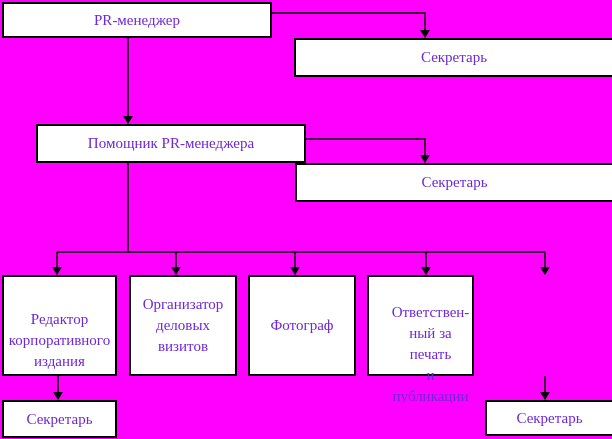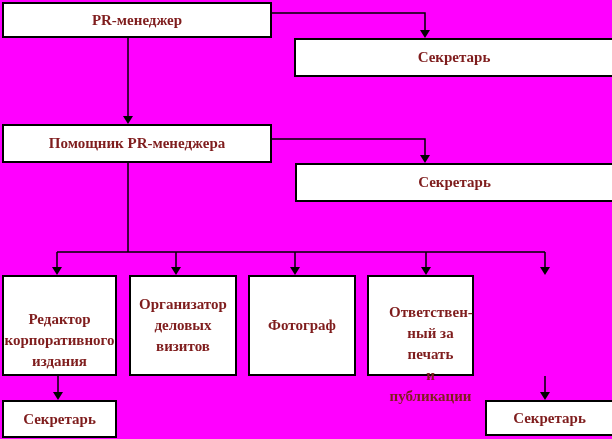--- a/index.html
+++ b/index.html
@@ -21,26 +21,25 @@
     left: 0;
     top: 0;
     width: 612px;
     height: 439px;
   }
   .node {
     position: absolute;
     box-sizing: border-box;
     background: #FFFFFF;
     border: 2px solid #000000;
-    color: #7f1d1d;
+    color: #6d28d9;
     font-size: 15px;
     line-height: 21px;
     text-align: center;
     white-space: pre-line;
-    font-weight: bold;
   }
   .node.center {
     display: flex;
     align-items: center;
     justify-content: center;
   }
   .node .label {
     width: 100%;
   }
   
@@ -99,21 +98,21 @@
     </g>
   </svg>
 
   <div class="node center n-pr" style="background: rgb(255, 255, 255); border-color: rgb(0, 0, 0);">
     <span class="label">PR-менеджер</span>
   </div>
   <div class="node center cut-right n-sec-top" style="background: rgb(255, 255, 255); border-color: rgb(0, 0, 0);">
     <span class="label">Секретарь</span>
   </div>
 
-  <div class="node center n-assistant" style="background: rgb(255, 255, 255); border-color: rgb(0, 0, 0);">
+  <div class="node center n-assistant" style="background: rgb(255, 255, 255); border-color: rgb(0, 0, 0); margin-left: 34px;">
     <span class="label">Помощник PR-менеджера</span>
   </div>
   <div class="node center cut-right n-sec-mid" style="background: rgb(255, 255, 255); border-color: rgb(0, 0, 0);">
     <span class="label">Секретарь</span>
   </div>
 
   <div class="node n-editor" style="background: rgb(255, 255, 255); border-color: rgb(0, 0, 0);">
     <span class="label">Редактор
 корпоративного
 издания</span>

